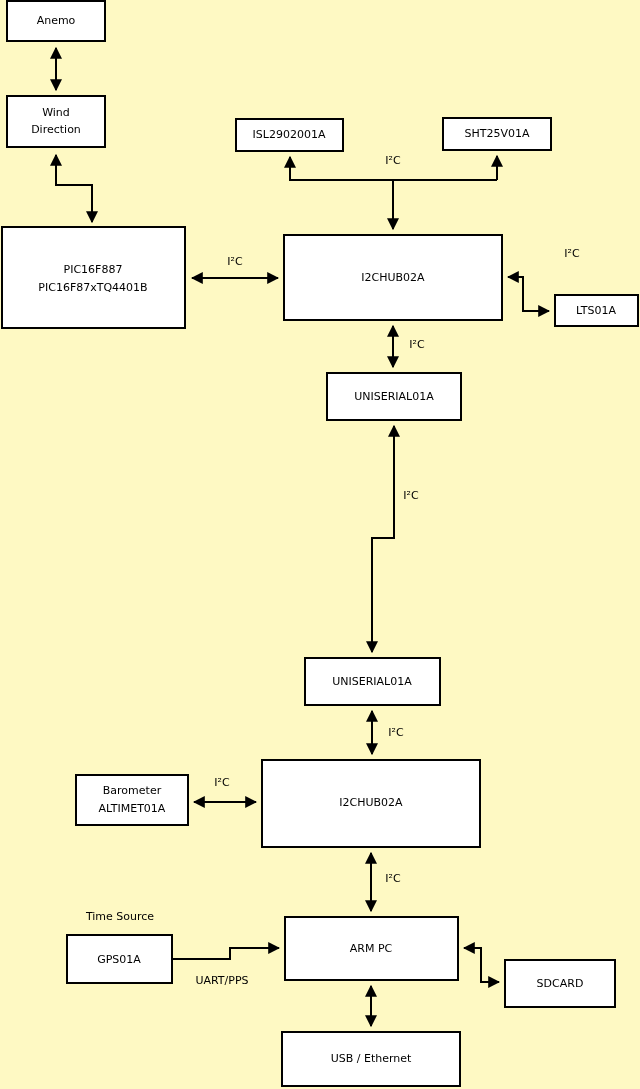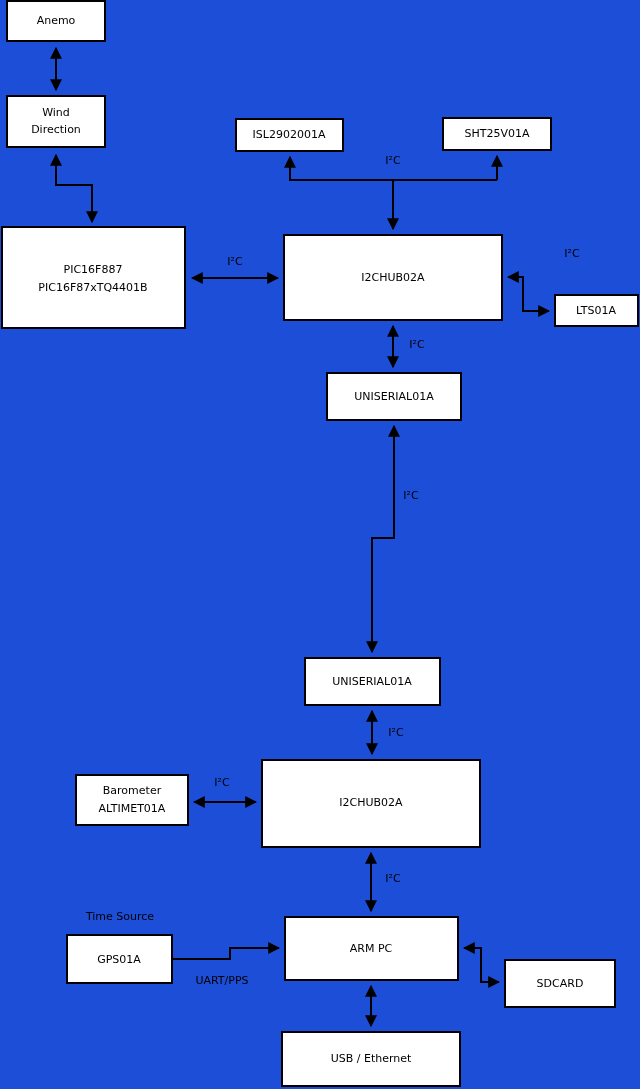--- a/index.html
+++ b/index.html
@@ -11,21 +11,21 @@
   body {
     width: 640px;
     height: 1089px;
     overflow: hidden;
     font-family: "DejaVu Sans", "Liberation Sans", sans-serif;
   }
   #diagram-root {
     position: relative;
     width: 640px;
     height: 1089px;
-    background: #1d4ed8;
+    background: #fef9c3;
   }
   svg#diagram {
     display: block;
     width: 640px;
     height: 1089px;
   }
   .blk-rect {
     fill: #ffffff;
     stroke: #000000;
     stroke-width: 2;

